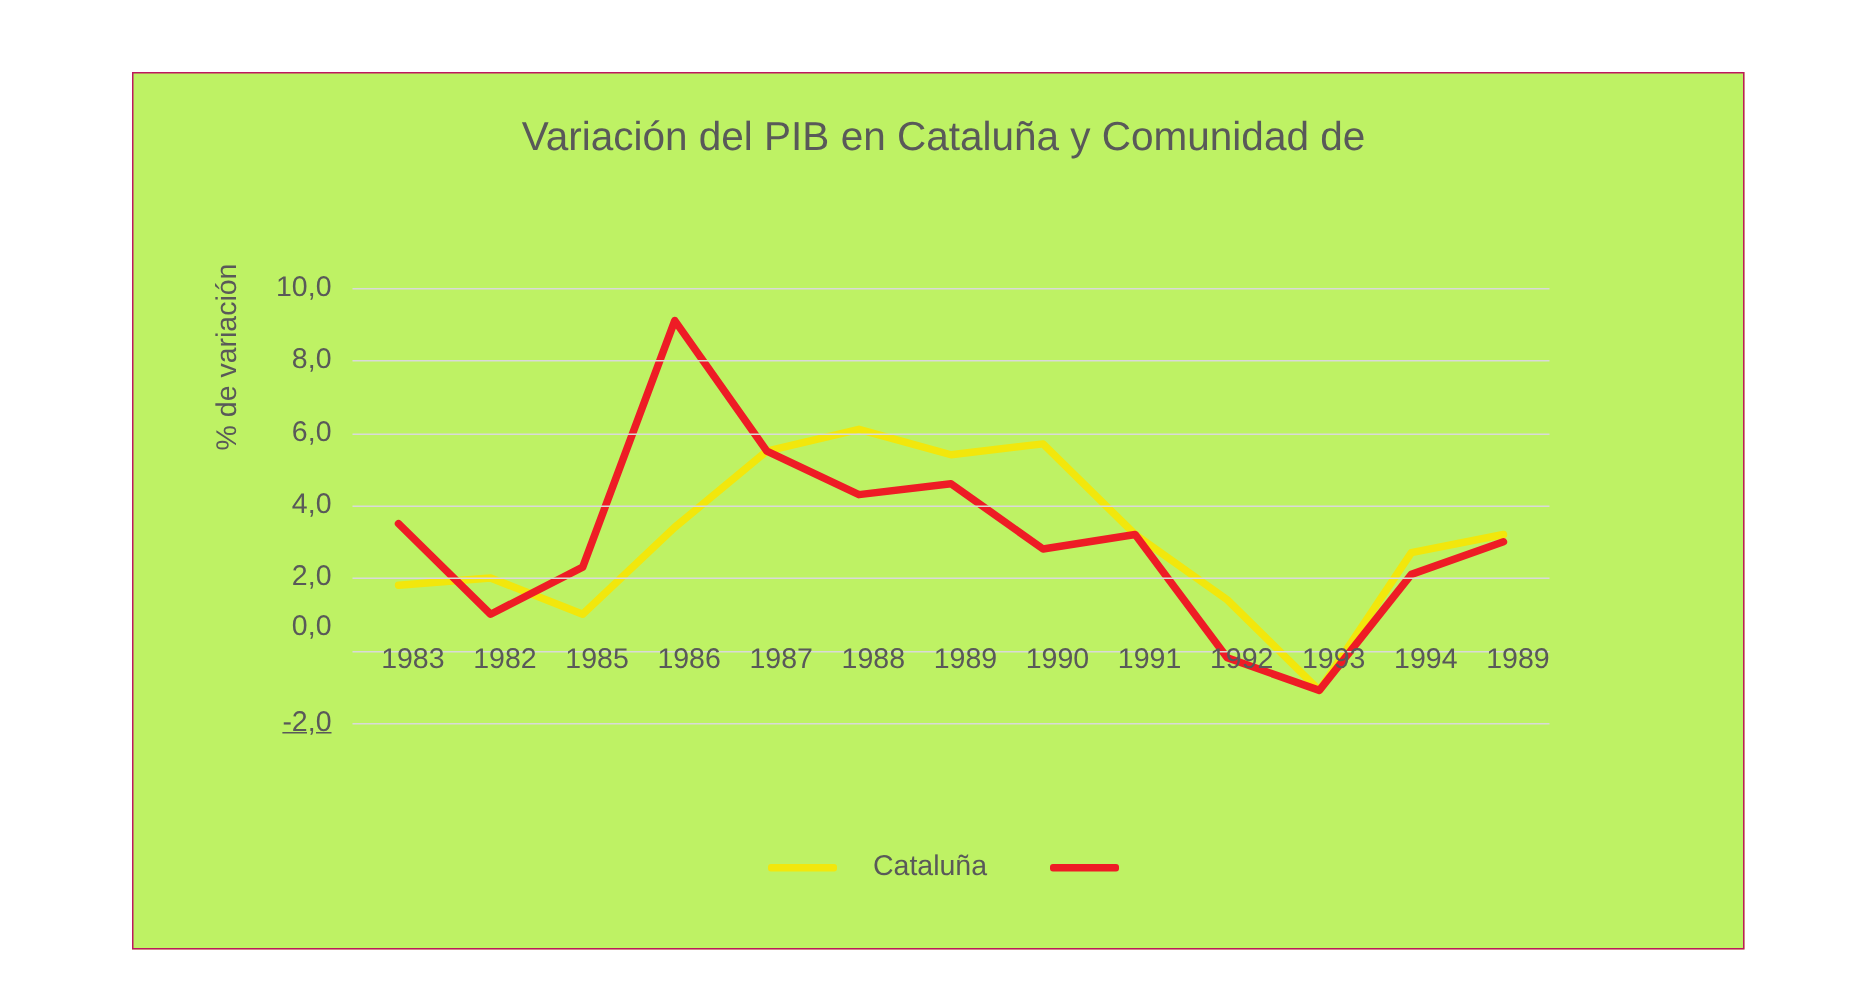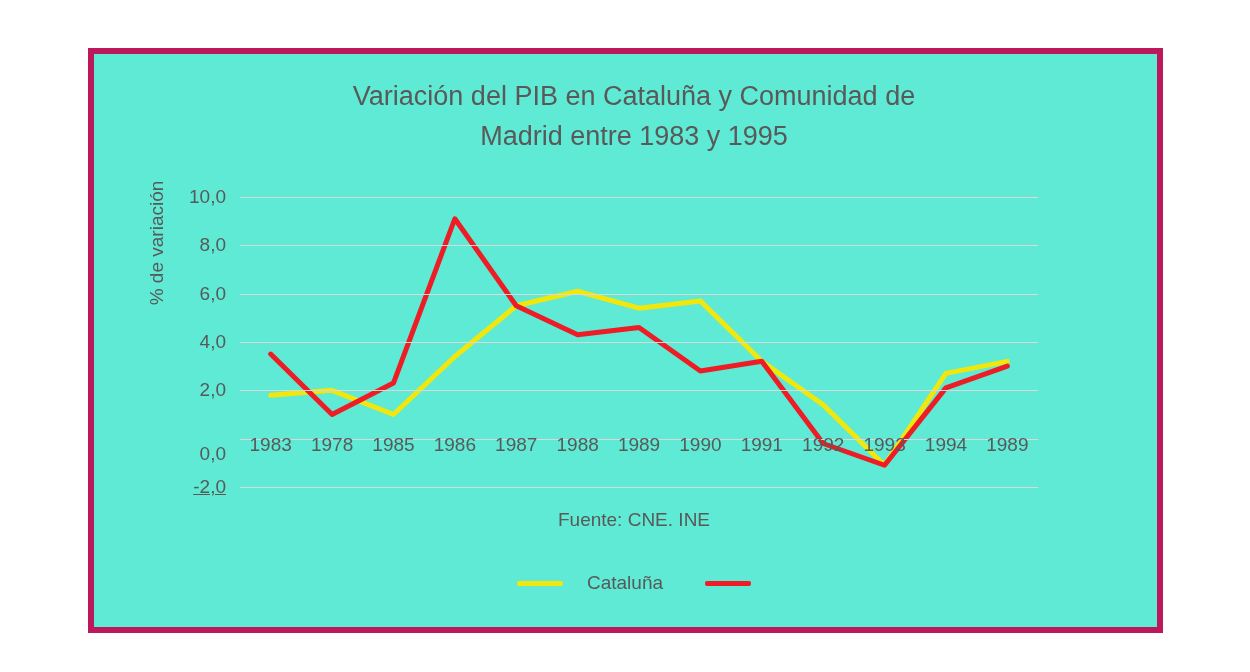--- a/index.html
+++ b/index.html
@@ -12,22 +12,22 @@
     height: 672px;
     font-family: "Liberation Sans", sans-serif;
     overflow: hidden;
   }
   #chart-card {
     position: absolute;
     left: 88px;
     top: 48px;
     width: 1075px;
     height: 585px;
-    border: 6px solid #be185d;
-    background: #5eead4;
+    border: 1px solid #be185d;
+    background: #bef264;
     box-sizing: border-box;
   }
   #chart-title {
     position: absolute;
     left: 120px;
     top: 22px;
     width: 840px;
     text-align: center;
     font-size: 27px;
     line-height: 40px;
@@ -81,21 +81,21 @@
   #xlabels {
     position: absolute;
     left: 146px;
     top: 380px;
     width: 798px;
     height: 28px;
     display: flex;
   }
   #xlabels span {
     flex: 1 1 0;
-    text-align: center;
+    text-align: right;
     font-size: 19px;
     color: #595959;
     font-family: "Liberation Sans", sans-serif;
   }
   #source-note {
     position: absolute;
     left: 120px;
     top: 455px;
     width: 840px;
     text-align: center;
@@ -133,67 +133,65 @@
     display: block;
   }
 </style>
 </head>
 <body>
 
 <div id="chart-card">
 
   <div id="chart-title">
     <div>Variación del PIB en Cataluña y Comunidad de</div>
-    <div>Madrid entre 1983 y 1995</div>
   </div>
 
   <div id="yaxis-label">% de variación</div>
 
   <div id="ytick-wrap">
     <span class="ytick" style="top:0px;text-align:right;">10,0</span>
     <span class="ytick" style="top:48.3px;">8,0</span>
     <span class="ytick" style="top:96.7px;">6,0</span>
     <span class="ytick" style="top:145px;">4,0</span>
     <span class="ytick" style="top:193.3px;">2,0</span>
-    <span class="ytick" style="top:257px;">0,0</span>
+    <span class="ytick" style="top:226px;">0,0</span>
     <span class="ytick" style="top:290px;text-decoration:underline;">-2,0</span>
   </div>
 
   <div id="plot">
     <div class="gridline" style="top:0px;"></div>
     <div class="gridline" style="top:48.3px;"></div>
     <div class="gridline" style="top:96.7px;"></div>
     <div class="gridline" style="top:145px;"></div>
     <div class="gridline" style="top:193.3px;"></div>
     <div class="gridline" style="top:241.7px;"></div>
     <div class="gridline" style="top:290px;"></div>
 
     <svg id="series-svg" width="798" height="290" viewBox="0 0 798 290">
       <polyline id="line-catalunya" fill="none" stroke="#F2E70C" stroke-width="5" stroke-linejoin="round" stroke-linecap="round" points="30.69,198.17 92.08,193.33 153.46,217.50 214.85,159.50 276.23,108.75 337.62,94.25 399.00,111.17 460.38,103.92 521.77,164.33 583.15,207.83 644.54,268.25 705.92,176.42 767.31,164.33"></polyline>
       <polyline id="line-madrid" fill="none" stroke="#EE1C25" stroke-width="5" stroke-linejoin="round" stroke-linecap="round" points="30.69,157.08 92.08,217.50 153.46,186.08 214.85,21.75 276.23,108.75 337.62,137.75 399.00,130.50 460.38,174.00 521.77,164.33 583.15,246.50 644.54,268.25 705.92,190.92 767.31,169.17"></polyline>
     </svg>
   </div>
 
   <div id="xlabels">
     <span>1983</span>
-    <span>1978</span>
+    <span>1982</span>
     <span>1985</span>
     <span>1986</span>
     <span>1987</span>
     <span>1988</span>
     <span>1989</span>
     <span>1990</span>
     <span>1991</span>
     <span>1992</span>
     <span>1993</span>
     <span>1994</span>
     <span>1989</span>
   </div>
 
-  <div id="source-note">Fuente: CNE. INE</div>
 
   <div id="legend">
     <div class="legend-item">
       <span class="legend-swatch" id="swatch-0" style="background: rgb(242, 231, 12);"></span>
       <span class="legend-label">Cataluña</span>
     </div>
     <div class="legend-item">
       <span class="legend-swatch" id="swatch-1" style="background: rgb(238, 28, 37);"></span>
     </div>
   </div>

